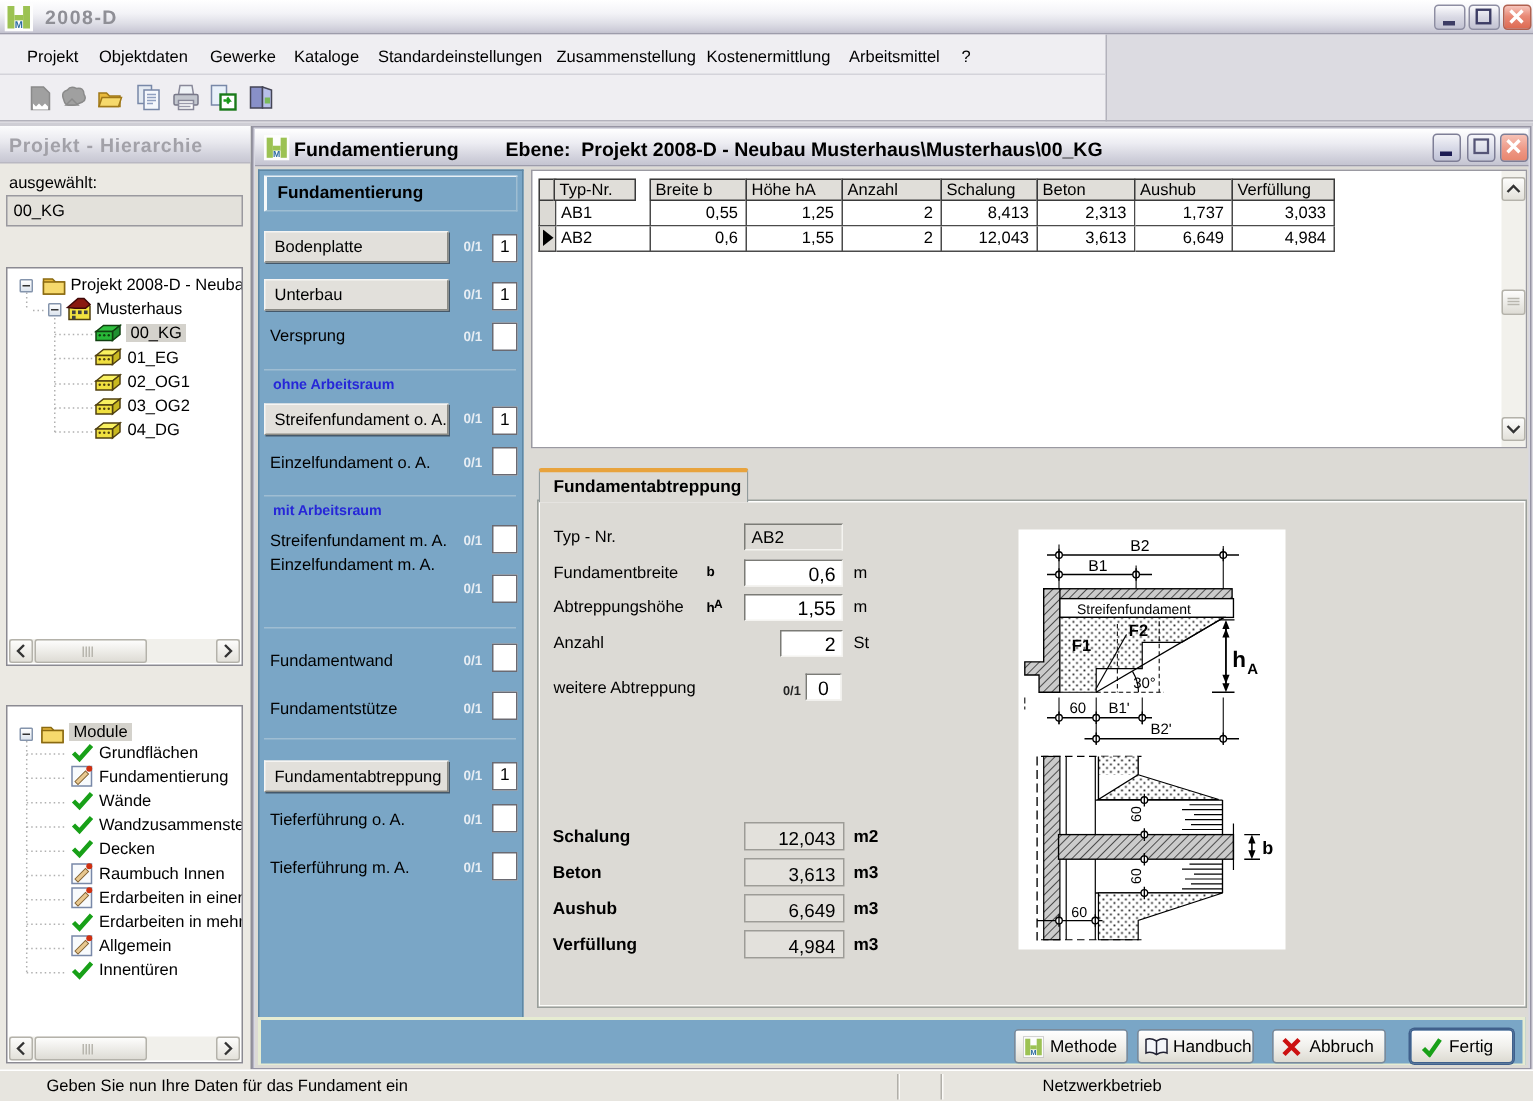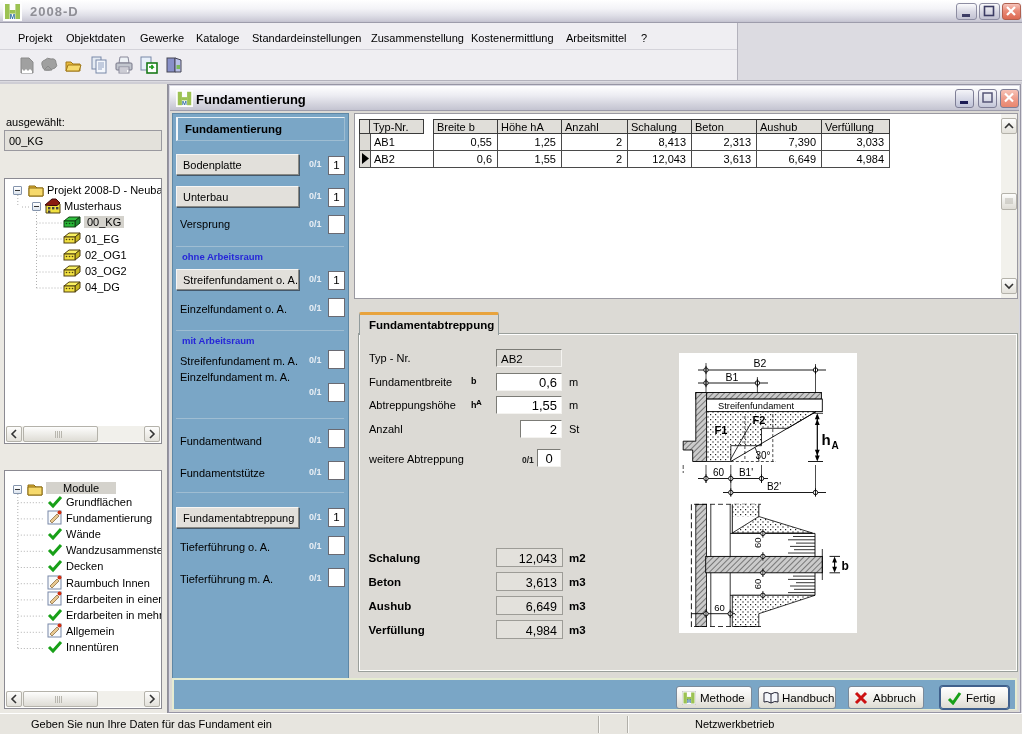--- a/index.html
+++ b/index.html
@@ -179,20 +179,23 @@
   <svg class="abs" style="left:166px;top:5px" width="16" height="18" viewBox="0 0 16 18">
     <rect x="1" y="2" width="8" height="14" fill="#8890c8" stroke="#445"></rect>
     <path d="M9 2 L15 4 V16 L9 16 Z" fill="#b8c0e8" stroke="#445"></path>
     <rect x="10.5" y="9" width="3.5" height="4" fill="#7aba5a"></rect>
   </svg>
 </div>
 <div class="abs" id="topfill"></div>
 <div class="abs" id="topline2"></div>
 
 <div class="abs" id="leftpanel">
+  <div class="abs" id="lp-title">
+      <span>Projekt - Hierarchie</span>
+    </div>
   <div class="lbl" style="left:6px;top:32px">ausgewählt:</div>
   <div class="abs" id="lp-input">00_KG</div>
   <div class="abs treebox" id="tree1" style="overflow:hidden">
     <svg class="abs" style="left:0;top:0" width="156" height="248" viewBox="0 0 156 248">
       <g stroke="#b0b0b0" stroke-dasharray="1,2" fill="none">
         <line x1="12.8" y1="16" x2="12.8" y2="28"></line>
           <line x1="17" y1="28" x2="26" y2="28"></line>
         <line x1="31.5" y1="33" x2="31.5" y2="109"></line>
         <line x1="31.5" y1="44" x2="58" y2="44"></line>
           <line x1="31.5" y1="60" x2="58" y2="60"></line>
@@ -291,21 +294,21 @@
           <line x1="12.8" y1="143.1" x2="38" y2="143.1"></line>
         <line x1="12.8" y1="159.3" x2="38" y2="159.3"></line>
           <line x1="12.8" y1="175.5" x2="38" y2="175.5"></line>
       </g>
       <g transform="translate(22,9)">
         <path d="M1 3 H7 L9 5 H15 V13 H1 Z" fill="#e8b93c" stroke="#8a6a10"></path>
         <path d="M1 5 H15 V13 H1 Z" fill="#f6d96c" stroke="#8a6a10"></path>
       </g>
     </svg>
     <div class="texp" style="left:8px;top:14px"></div>
-    <div class="treerow tsel" style="left:41px;top:11px;padding:0 17px">Module</div>
+    <div class="treerow tsel" style="left:41px;top:11px;padding:0 3px">Module</div>
     <div class="treerow" style="left:61px;top:25px">Grundflächen</div>
     <div class="treerow" style="left:61px;top:41px">Fundamentierung</div>
     <div class="treerow" style="left:61px;top:57px">Wände</div>
     <div class="treerow" style="left:61px;top:73px">Wandzusammenstellung</div>
     <div class="treerow" style="left:61px;top:89px">Decken</div>
     <div class="treerow" style="left:61px;top:106px">Raumbuch Innen</div>
     <div class="treerow" style="left:61px;top:122px">Erdarbeiten in einer Baugrube</div>
     <div class="treerow" style="left:61px;top:138px">Erdarbeiten in mehreren Baugr</div>
     <div class="treerow" style="left:61px;top:154px">Allgemein</div>
     <div class="treerow" style="left:61px;top:170px">Innentüren</div>
@@ -348,20 +351,21 @@
 <div class="abs" id="win">
   <div class="abs" id="win-title">
     <svg class="abs" style="left:6px;top:4px" width="17" height="17" viewBox="0 0 19 19">
       <rect x="0" y="0" width="19" height="19" fill="#fdfdfd"></rect>
       <rect x="2" y="2" width="4.6" height="15" fill="#9cc253"></rect>
       <rect x="12.4" y="2" width="4.6" height="15" fill="#9cc253"></rect>
       <rect x="6.6" y="8" width="5.8" height="3.6" fill="#9cc253"></rect>
       <text x="9.5" y="16.6" font-size="6.5" font-weight="bold" fill="#2d6ca0" text-anchor="middle">M</text>
     </svg>
     <span class="t" style="left:26px">Fundamentierung</span>
+    <span class="t" style="left:167px">Ebene:  Projekt 2008-D - Neubau Musterhaus\Musterhaus\00_KG</span>
     <div class="capbtn2" style="left:785px;background:linear-gradient(#f4f4f8,#d3d5e4 60%,#bfc2d6)"><svg width="17" height="16">
           <rect x="4" y="11" width="8" height="3" fill="#1c1c54"></rect>
         </svg></div>
     <div class="capbtn2" style="left:808px;background:linear-gradient(#f6f6fa,#dadce8 60%,#c3c6d8)"><svg width="17" height="16">
           <rect x="4" y="3" width="9" height="9" fill="none" stroke="#555577" stroke-width="1.5"></rect>
         </svg></div>
     <div class="capbtn2" style="left:830px;background:linear-gradient(#f6c2b6,#ee9987 55%,#e8866e)"><svg width="17" height="16">
           <path d="M4 3.5 L12 11.5 M12 3.5 L4 11.5" stroke="#fff" stroke-width="2.2"></path>
         </svg></div>
   </div>
@@ -422,21 +426,21 @@
       <div class="th" style="left:401px;width:66px">Aushub</div>
       <div class="th" style="left:466px;width:69px">Verfüllung</div>
 
       <div class="td" style="left:4px;top:20px;width:12px;background:#dcdad5;border-left:1px solid #4a4a4a"></div>
       <div class="td" style="left:16px;top:20px;width:63px;padding-left:3px">AB1</div>
       <div class="td tdnum" style="left:79px;top:20px;width:64px">0,55</div>
       <div class="td tdnum" style="left:143px;top:20px;width:64px">1,25</div>
       <div class="td tdnum" style="left:207px;top:20px;width:66px">2</div>
       <div class="td tdnum" style="left:273px;top:20px;width:64px">8,413</div>
       <div class="td tdnum" style="left:337px;top:20px;width:65px">2,313</div>
-      <div class="td tdnum" style="left:402px;top:20px;width:65px">7,390</div>
+      <div class="td tdnum" style="left:402px;top:20px;width:65px">1,737</div>
       <div class="td tdnum" style="left:467px;top:20px;width:68px">3,033</div>
 
       <div class="td" style="left:4px;top:37px;width:12px;background:#dcdad5;border-left:1px solid #4a4a4a">
         <svg width="9" height="12" style="margin-left:1px">
             <path d="M1 0 L8 5.5 L1 11 Z" fill="#000"></path>
           </svg>
       </div>
       <div class="td" style="left:16px;top:37px;width:63px;padding-left:3px">AB2</div>
       <div class="td tdnum" style="left:79px;top:37px;width:64px">0,6</div>
       <div class="td tdnum" style="left:143px;top:37px;width:64px">1,55</div>

